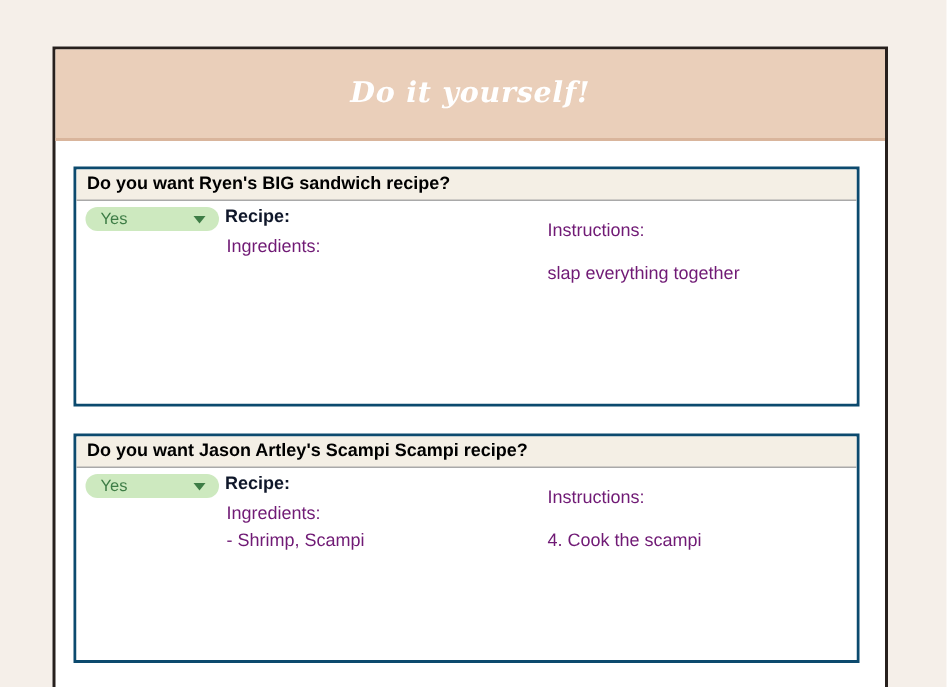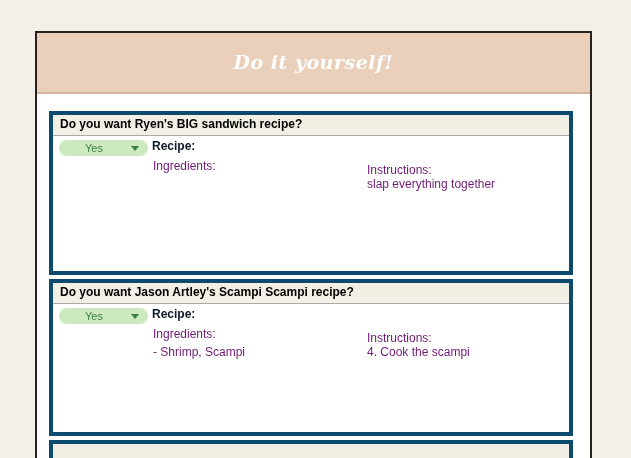--- a/index.html
+++ b/index.html
@@ -27,22 +27,22 @@
     font-family:"DejaVu Serif", serif;
     font-style:italic;
     font-weight:bold;
     font-size:19px;
     line-height:59px;
     color:#ffffff;
     letter-spacing:0.5px;
   }
   .sections { margin:17px 17px 0 12px; }
   .box {
-    border:4px solid #0c4a6e;
-    margin-bottom:4px;
+    border:2px solid #0c4a6e;
+    margin-bottom:18px;
     background:#ffffff;
   }
   .box-header {
     background:#f4efe5;
     border-bottom:1px solid #a9a9a9;
     font-size:12px;
     font-weight:bold;
     color:#000000;
     padding:3px 7px 4px 7px;
     line-height:13px;
@@ -51,40 +51,40 @@
   .s1 .box-content { height:135px; }
   .s2 .box-content { height:128px; }
   .pill {
     position:absolute; left:6px; top:4px;
     width:89px; height:16px;
     background:#cde9bf;
     border-radius:8px;
     color:#3e7d46;
     font-size:11px;
     line-height:16px;
-    padding-left:26px;
+    padding-left:10px;
     cursor:default;
   }
   .pill .arrow {
     position:absolute; right:9px; top:6px;
     width:0; height:0;
     border-left:4px solid transparent;
     border-right:4px solid transparent;
     border-top:5px solid #3e7d46;
   }
   .recipe-label {
     position:absolute; left:99px; top:3px;
     font-size:12px; font-weight:bold; color:#0f172a;
   }
   .ing-label, .ins-label, .ing-lines, .ins-lines {
     font-size:12px; color:#701a75; line-height:15px;
   }
   .ing-label { position:absolute; left:100px; top:23px; }
   .ing-lines { position:absolute; left:100px; top:41px; }
-  .ins-label { position:absolute; left:314px; top:27px; }
+  .ins-label { position:absolute; left:314px; top:12px; }
   .ins-lines { position:absolute; left:314px; top:41px;text-align:right; }
   .s3 { height:60px; background:#f4efe5; }
 </style>
 </head>
 <body>
 
 <div class="page">
 
   <div class="banner">
     <div class="banner-title">Do it yourself!</div>

